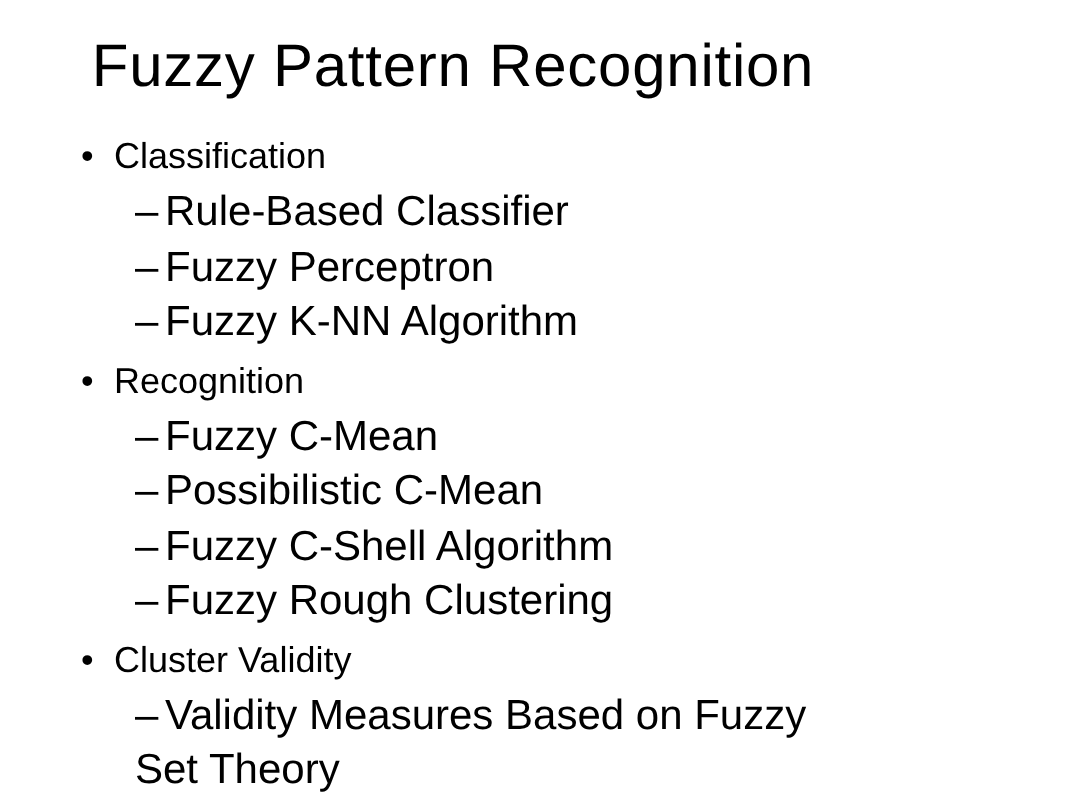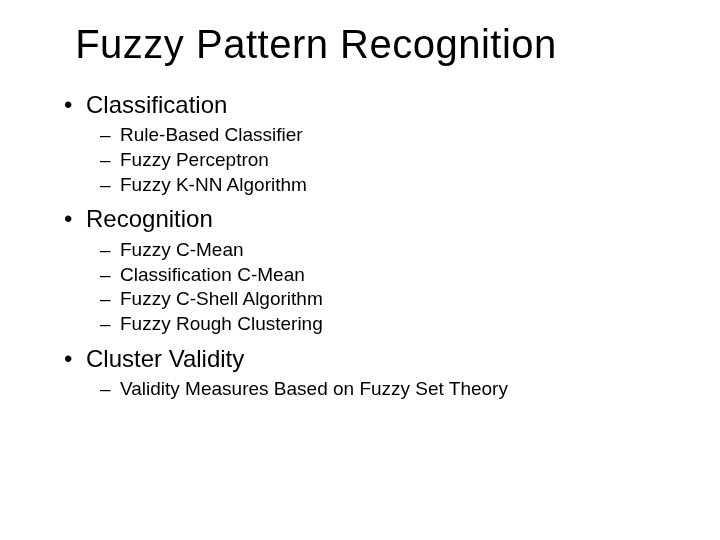--- a/index.html
+++ b/index.html
@@ -8,50 +8,50 @@
     width: 720px;
     height: 540px;
     background: #ffffff;
     font-family: "Malgun Gothic", "Segoe UI", Arial, sans-serif;
     color: #000000;
   }
   .slide {
     box-sizing: border-box;
     width: 616px;
     height: 540px;
-    padding: 22px 40px 0 56px;
+    padding: 22px 40px 0 28px;
     border-radius: 23px;
   }
   .title {
     font-size: 40px;
     font-weight: 400;
     text-align: center;
     margin: 0 0 22px 0;
     letter-spacing: 0.5px;
   }
   ul.level1 {
     list-style: none;
-    margin: 0;
+    margin: 18px;
     padding: 0 0 0 8px;
     font-size: 24px;
     line-height: 1.35;
   }
   ul.level1 > li {
     margin-bottom: 2px;
   }
   ul.level1 > li > .row::before {
     content: "•";
     display: inline-block;
     width: 22px;
   }
   ul.level2 {
     list-style: none;
     margin: 2px 0 6px 0;
     padding: 0 0 0 36px;
-    font-size: 19px;
+    font-size: 28px;
     line-height: 1.3;
   }
   ul.level2 > li::before {
     content: "–";
     display: inline-block;
     width: 20px;
   }
 </style>
 </head>
 <body>
@@ -67,21 +67,21 @@
         <li><span>Rule-Based Classifier</span></li>
         <li><span>Fuzzy Perceptron</span></li>
         <li><span>Fuzzy K-NN Algorithm</span></li>
       </ul>
     </li>
 
     <li>
       <span class="row">Recognition</span>
       <ul class="level2">
         <li><span>Fuzzy C-Mean</span></li>
-        <li><span>Classification C-Mean</span></li>
+        <li><span>Possibilistic C-Mean</span></li>
         <li><span>Fuzzy C-Shell Algorithm</span></li>
         <li><span>Fuzzy Rough Clustering</span></li>
       </ul>
     </li>
 
     <li>
       <span class="row">Cluster Validity</span>
       <ul class="level2">
         <li><span>Validity Measures Based on Fuzzy Set Theory</span></li>
       </ul>

